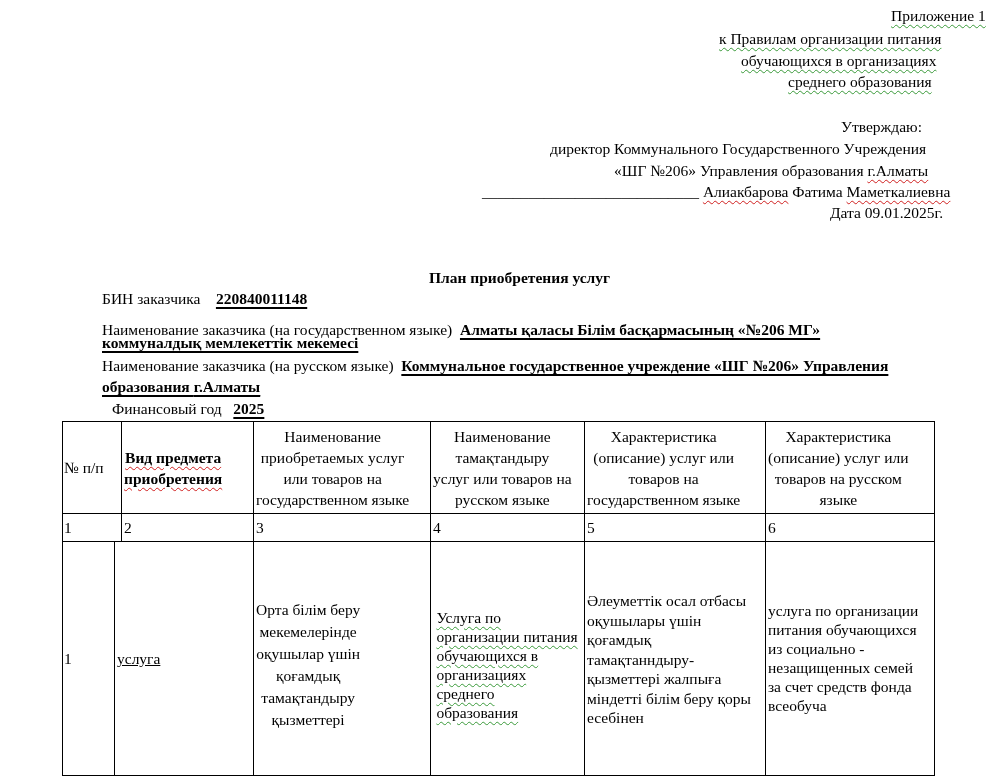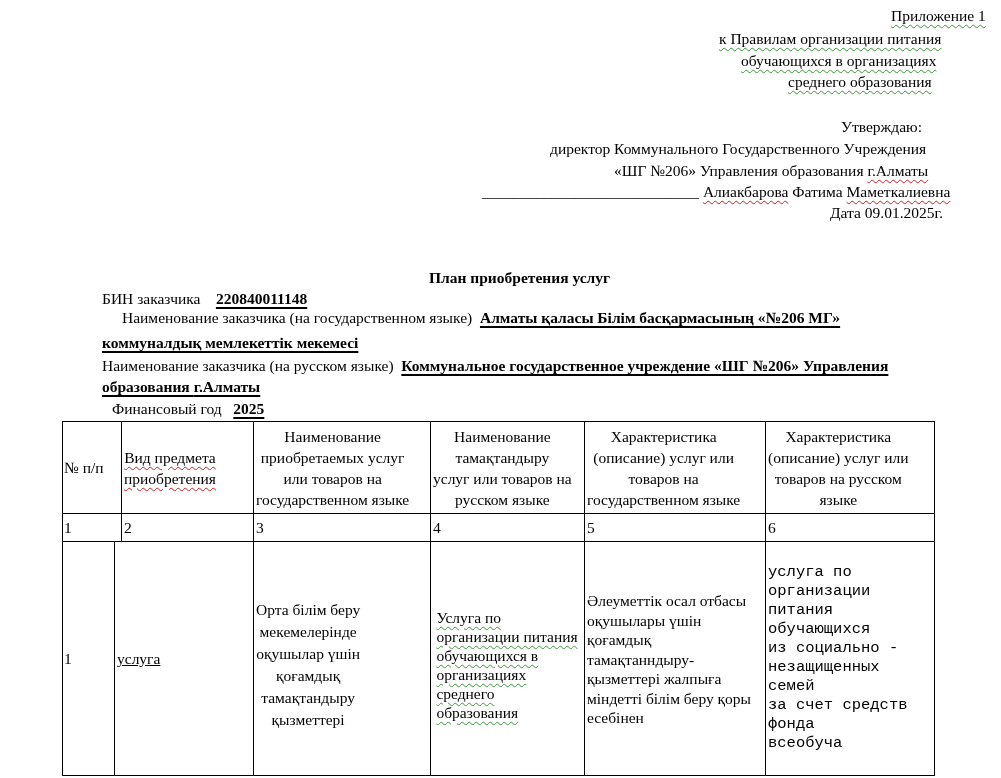--- a/index.html
+++ b/index.html
@@ -31,21 +31,21 @@
 <div class="abs" style="left:482px; top:182px;">
   <span>____________________________</span>
   <span class="squig-red">Алиакбарова</span><span> Фатима </span><span class="squig-red">Маметкалиевна</span>
 </div>
 <div class="abs" style="left:830px; top:203px;">Дата  09.01.2025г.</div>
 
 <div class="abs b" style="left:429px; top:268px;">План приобретения услуг</div>
 <div class="abs" style="left:102px; top:289px;">
   <span>БИН заказчика</span>&nbsp;&nbsp;&nbsp;&nbsp;<span class="bu">220840011148</span>
 </div>
-<div class="abs" style="left:102px; top:308px;margin-left:20px;">
+<div class="abs" style="left:102px; top:320px;">
   <span>Наименование заказчика (на государственном языке)</span>&nbsp;&nbsp;<span class="bu">Алматы қаласы Білім басқармасының «№206  МГ»</span>
 </div>
 <div class="abs bu" style="left:102px; top:333px;">коммуналдық мемлекеттік мекемесі</div>
 <div class="abs" style="left:102px; top:356px;">
   <span>Наименование заказчика (на русском языке)</span>&nbsp;&nbsp;<span class="bu">Коммунальное государственное учреждение «ШГ №206» Управления</span>
 </div>
 <div class="abs bu" style="left:102px; top:377px;">образования <span class="squig-red" style="text-decoration-line:underline; text-decoration-style:solid; text-decoration-color:#000;">г.Алматы</span></div>
 <div class="abs" style="left:102px; top:399px;margin-left:10px;">
   <span>Финансовый год</span>&nbsp;&nbsp;&nbsp;<span class="bu">2025</span>
 </div>
@@ -64,21 +64,21 @@
   <div class="line" style="left:114px; top:541px; width:1px; height:235px;"></div>
 
   <div class="line" style="left:253px; top:421px; width:1px; height:355px;"></div>
   <div class="line" style="left:430px; top:421px; width:1px; height:355px;"></div>
   <div class="line" style="left:584px; top:421px; width:1px; height:355px;"></div>
   <div class="line" style="left:765px; top:421px; width:1px; height:355px;"></div>
 
   <div class="cell" style="left:62px; top:422px; width:59px; height:91px;">
     <div>№ п/п</div>
   </div>
-  <div class="cell" style="left:122px; top:422px; width:131px; height:91px;">
+  <div class="cell" style="left:122px; top:422px; width:131px; height:91px;font-weight:bold;">
     <div class="squig-red">
       <div>Вид предмета</div>
       <div>приобретения</div>
     </div>
   </div>
   <div class="cell" style="left:254px; top:422px; width:176px; height:91px;">
     <div>
       <div>Наименование</div>
       <div>приобретаемых услуг</div>
       <div>или товаров на</div>
@@ -145,21 +145,21 @@
         <div>Әлеуметтік осал отбасы</div>
         <div>оқушылары үшін</div>
         <div>қоғамдық</div>
         <div>тамақтанндыру-</div>
         <div>қызметтері жалпыға</div>
         <div>міндетті білім беру қоры</div>
         <div>есебінен</div>
       </div>
     </div>
     <div class="cell left" style="left:766px; top:542px; width:168px; height:233px; padding-left:2px;">
-      <div style="line-height:19px; margin-top:-2px;font-family:Liberation Mono, monospace;">
+      <div style="line-height:19px; margin-top:-2px;">
         <div>услуга по организации</div>
         <div>питания обучающихся</div>
         <div>из социально -</div>
         <div>незащищенных семей</div>
         <div>за счет средств фонда</div>
         <div>всеобуча</div>
       </div>
     </div>
   </div>
 </div>

